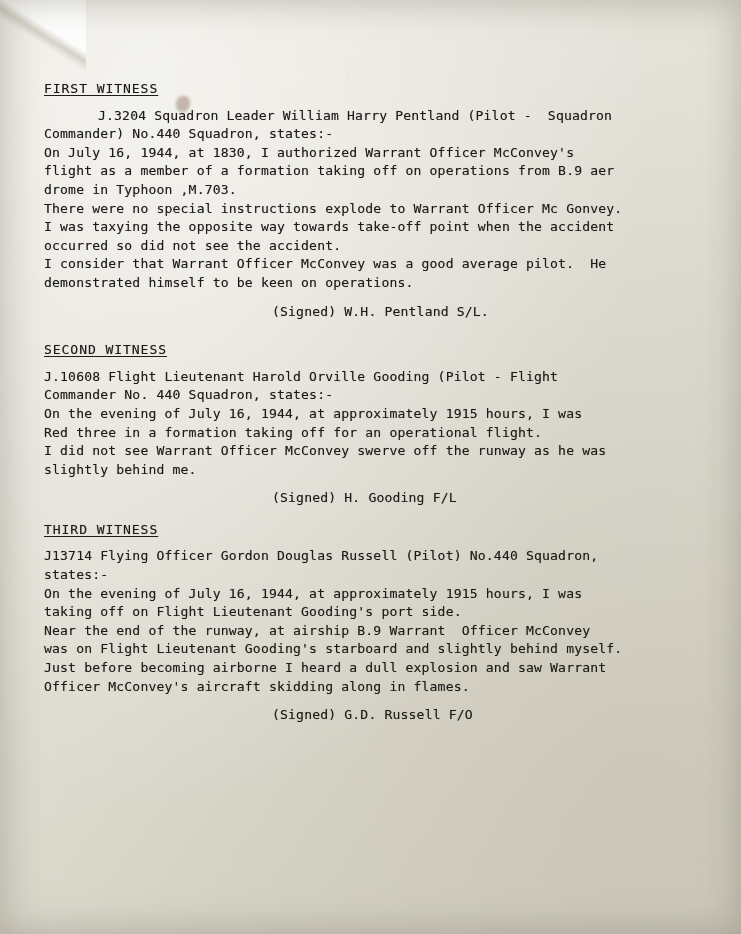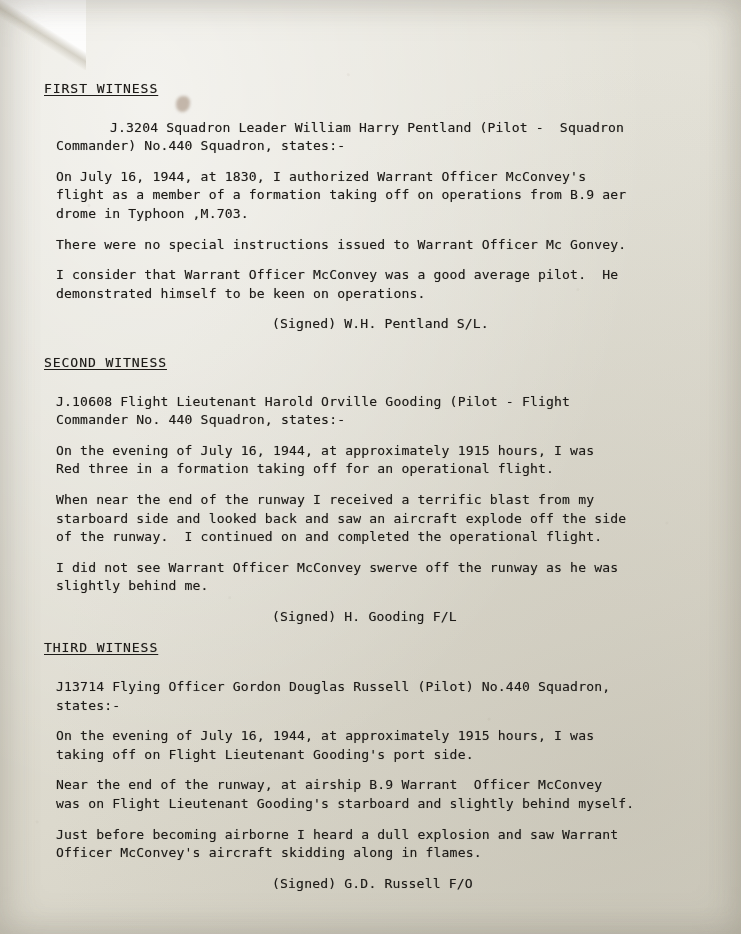--- a/index.html
+++ b/index.html
@@ -80,21 +80,21 @@
   .section { margin-bottom: 0; }
   .section-title {
     display: inline-block;
     text-decoration: underline;
     text-underline-offset: 2px;
     letter-spacing: 0.9px;
     margin-bottom: 2px;
   }
   .para {
     white-space: pre-wrap;
-    margin: 12px;
+    margin: 0;
   }
   .indent-first { text-indent: 54px; }
   .signed {
     margin: 10px 0 0 0;
     padding-left: 228px;
     white-space: pre-wrap;
   }
   .gap-lg { height: 20px; }
   .gap-md { height: 13px; }
   .gap-sm { height: 6px; }
@@ -110,38 +110,37 @@
   <div class="content">
 
     <div class="section">
       <div class="section-title">FIRST WITNESS</div>
       <div class="gap-sm"></div>
       <p class="para indent-first">J.3204 Squadron Leader William Harry Pentland (Pilot -  Squadron
 Commander) No.440 Squadron, states:-</p>
       <p class="para">On July 16, 1944, at 1830, I authorized Warrant Officer McConvey's
 flight as a member of a formation taking off on operations from B.9 aer
 drome in Typhoon ,M.703.</p>
-      <p class="para">There were no special instructions issued to Warrant Officer Mc Gonvey.</p>
+      <p class="para">There were no special instructions explode to Warrant Officer Mc Gonvey.</p>
+      <p class="para">I was taxying the opposite way towards take-off point when the accident
+occurred so did not see the accident.</p>
       <p class="para">I consider that Warrant Officer McConvey was a good average pilot.  He
 demonstrated himself to be keen on operations.</p>
       <p class="signed">(Signed) W.H. Pentland S/L.</p>
     </div>
 
     <div class="gap-lg"></div>
 
     <div class="section">
       <div class="section-title">SECOND WITNESS</div>
       <div class="gap-sm"></div>
       <p class="para">J.10608 Flight Lieutenant Harold Orville Gooding (Pilot - Flight
 Commander No. 440 Squadron, states:-</p>
       <p class="para">On the evening of July 16, 1944, at approximately 1915 hours, I was
 Red three in a formation taking off for an operational flight.</p>
-      <p class="para">When near the end of the runway I received a terrific blast from my
-starboard side and looked back and saw an aircraft explode off the side
-of the runway.  I continued on and completed the operational flight.</p>
       <p class="para">I did not see Warrant Officer McConvey swerve off the runway as he was
 slightly behind me.</p>
       <p class="signed">(Signed) H. Gooding F/L</p>
     </div>
 
     <div class="gap-md"></div>
 
     <div class="section">
       <div class="section-title">THIRD WITNESS</div>
       <div class="gap-sm"></div>

